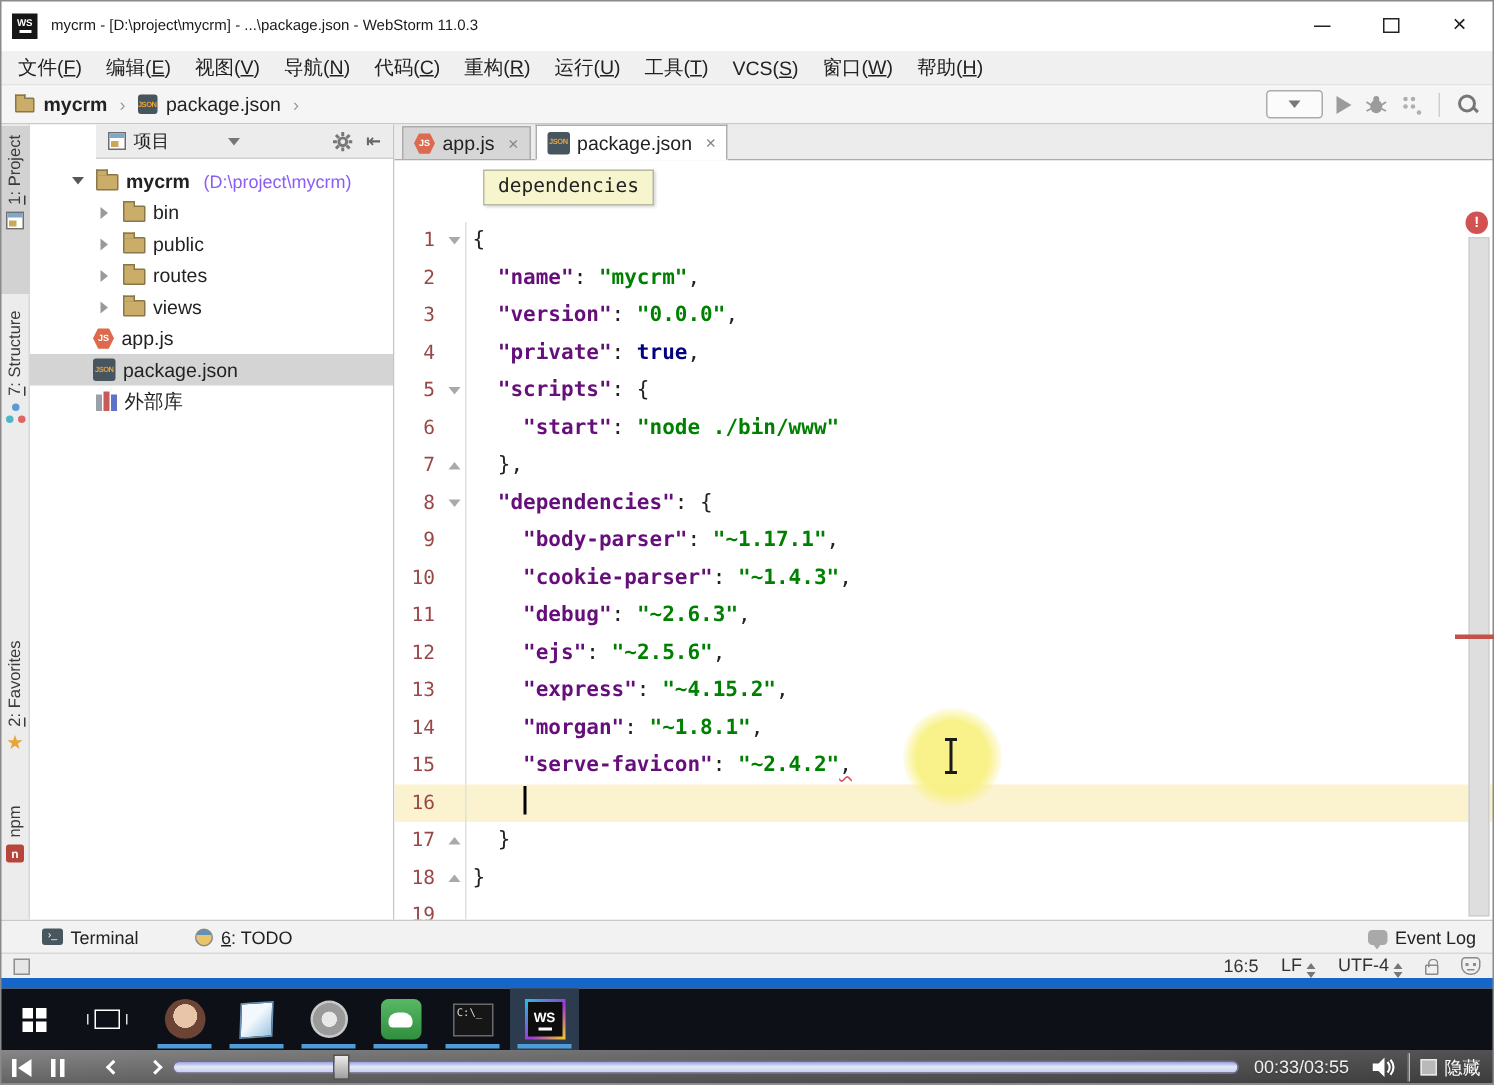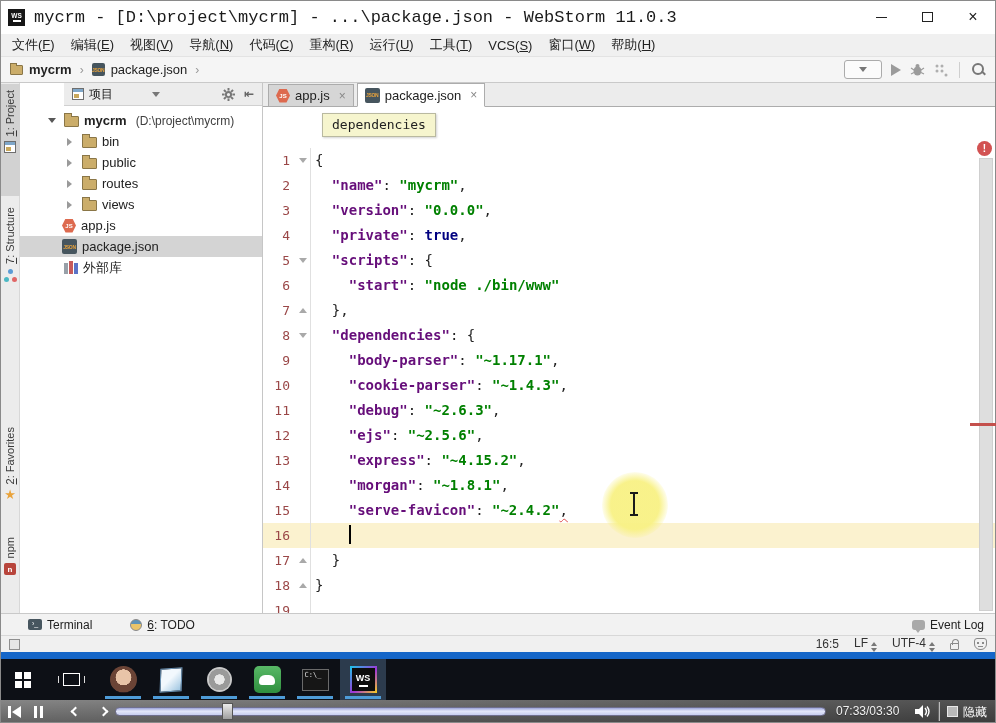--- a/index.html
+++ b/index.html
@@ -6,21 +6,21 @@
   html,body { background:#444; }
   #app { width:996px; height:723px; position:relative; background:#fff;
          font-family:"Liberation Sans","DejaVu Sans",sans-serif; overflow:hidden; color:#222; }
   #app::after { content:""; position:absolute; inset:0; border:1px solid #8a8a8a; pointer-events:none; }
 
   
   .titlebar { height:34px; display:flex; align-items:center; padding-left:8px; background:#fff; }
   .ws-logo { width:17px; height:17px; background:#161616; color:#fff; display:flex; flex-direction:column;
              align-items:center; justify-content:center; font-size:6.5px; font-weight:bold; }
   .ws-logo i { width:8px; height:2px; background:#fff; margin-top:1px; }
-  .title-text { margin-left:9px; font-size:17px; color:#1a1a1a; flex:1; white-space:nowrap;font-family:Liberation Mono, monospace; }
+  .title-text { margin-left:9px; font-size:10px; color:#1a1a1a; flex:1; white-space:nowrap; }
   .win-btn { width:46px; height:33px; display:flex; align-items:center; justify-content:center; color:#222; }
   .wb-min i { width:11px; height:1px; background:#222; }
   .wb-max i { width:11px; height:10px; border:1px solid #222; }
   .wb-close { font-size:16px; font-weight:300; }
 
   
   .menubar { height:23px; background:#F0F0F0; display:flex; align-items:center; padding-left:4px;
              font-size:13px; border-bottom:1px solid #E3E3E3; }
   .menu-item { padding:2px 8px; white-space:nowrap; }
 
@@ -65,21 +65,21 @@
   
   .project { width:243px; border-right:1px solid #C6C6C6; display:flex; flex-direction:column; background:#fff; flex:none; }
   .proj-header { height:23px; background:#ECECEC; border-bottom:1px solid #D0D0D0; display:flex; align-items:center;
                  padding:0 8px; font-size:12px; gap:5px;margin-left:44px; }
   .proj-header .hdr-caret { margin-left:34px; }
   .proj-header .right { margin-left:auto; display:flex; align-items:center; gap:9px; }
   .collapse-glyph { font-size:12px; color:#666; font-weight:bold; }
   .tree { flex:1; padding-top:4px; font-size:13px; overflow:hidden; }
   .tree-row { height:21px; display:flex; align-items:center; gap:5px; }
   .tree-row.selected { background:#D4D4D4; }
-  .tree-note { color:#404040; margin-left:4px; font-size:12px; }
+  .tree-note { color:#8b5cf6; margin-left:4px; font-size:12px; }
   .arrslot { width:15px; flex:none; display:flex; align-items:center; justify-content:center; }
   .arr-exp { width:0; height:0; border-left:4px solid transparent; border-right:4px solid transparent; border-top:5px solid #575757; }
   .arr-col { width:0; height:0; border-top:4px solid transparent; border-bottom:4px solid transparent; border-left:5px solid #9A9A9A; }
   .i-folder { width:15px; height:11px; background:#CBAD6A; border:1px solid #8A7647; border-radius:1px; position:relative; margin-top:2px; flex:none; }
   .i-folder::before { content:""; position:absolute; top:-4px; left:-1px; width:6px; height:3px;
                       background:#CBAD6A; border:1px solid #8A7647; border-bottom:none; }
   .i-js { width:14px; height:14px; background:#DD6A4F; color:#fff; font-size:6px; font-weight:bold; flex:none;
           display:flex; align-items:center; justify-content:center;
           clip-path:polygon(25% 0,75% 0,100% 50%,75% 100%,25% 100%,0 50%); }
   .i-json { width:15px; height:15px; background:#46555E; border-radius:2px; color:#E8A33D; font-size:5px; font-weight:bold; flex:none;
@@ -590,21 +590,21 @@
         <span class="pbar"></span>
       </span>
     <span class="pc pc-prev">
         <span class="chev l"></span>
       </span>
     <span class="pc pc-next">
         <span class="chev r"></span>
       </span>
     <span class="groove"></span>
     <span class="phandle" id="phandle" style="left: 222px;"></span>
-    <span class="ptime">07:33/03:30</span>
+    <span class="ptime">00:33/03:55</span>
     <svg class="i-speaker-sm" width="16" height="13">
         <polygon points="0,4 4,4 8,0 8,13 4,9 0,9" fill="#fff"></polygon>
         <path d="M10 3 Q13 6.5 10 10" stroke="#fff" stroke-width="1.4" fill="none"></path>
         <path d="M12 1.5 Q16 6.5 12 11.5" stroke="#fff" stroke-width="1.4" fill="none"></path>
       </svg>
     <span class="pdiv"></span>
     <span class="pcheck"></span>
     <span class="philabel">隐藏</span>
   </div>
 

